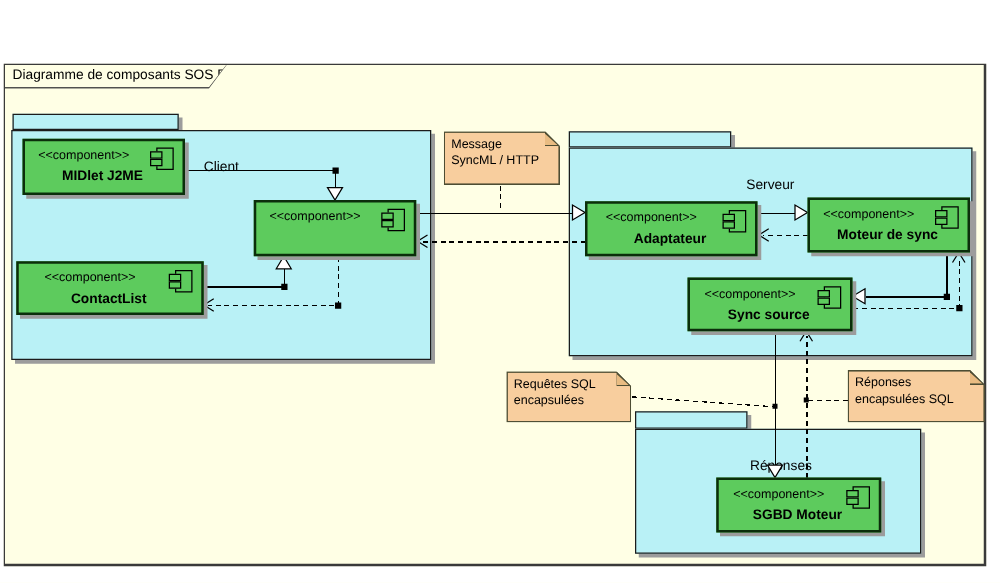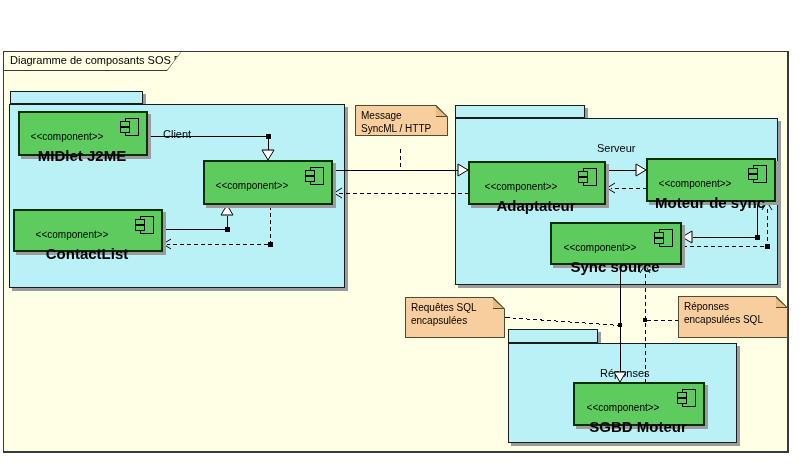--- a/index.html
+++ b/index.html
@@ -18,22 +18,22 @@
   
   .pkg-tab{position:absolute;background:#B9F1F6;border:1px solid #1c1c1c;box-sizing:border-box;
            box-shadow:3px 3px 0 #9c9c9c;}
   .pkg-body{position:absolute;background:#B9F1F6;border:1px solid #1c1c1c;box-sizing:border-box;
            box-shadow:3px 3px 0 #9c9c9c;}
   .pkg-label{position:absolute;font-size:11px;white-space:nowrap;margin-top:21px;}
 
   
   .comp{position:absolute;background:#5DCB5D;border:2px solid #0b2e0b;box-sizing:border-box;
         box-shadow:3px 3px 0 #9c9c9c;text-align:center;}
-  .comp .stereo{font-size:10px;margin-top:18px;padding-right:32px;}
-  .comp .cname{font-size:15px;font-weight:bold;margin-top:5px;padding-right:2px;white-space:nowrap;}
+  .comp .stereo{font-size:10px;margin-top:6px;padding-right:32px;}
+  .comp .cname{font-size:11px;font-weight:bold;margin-top:5px;padding-right:2px;white-space:nowrap;}
   .cicon{position:absolute;top:5px;right:7px;width:12px;height:16px;border:1px solid #000;
          background-color:#5DCB5D;}
   .cicon::before,.cicon::after{content:"";position:absolute;left:-6px;width:8px;height:4px;
          border:1px solid #000;background-color:#5DCB5D;}
   .cicon::before{top:2px;}
   .cicon::after{bottom:2px;}
 
   
   .note{position:absolute;}
   .note-bg{position:absolute;left:0;top:0;right:0;bottom:0;background:#4d4d33;
@@ -154,21 +154,21 @@
     <div class="stereo">&lt;&lt;component&gt;&gt;</div>
     <div class="cname">Sync source</div>
   </div>
 
   <div class="comp" style="left:573px;top:382px;width:132px;height:44px">
     <div class="cicon"></div>
     <div class="stereo">&lt;&lt;component&gt;&gt;</div>
     <div class="cname">SGBD Moteur</div>
   </div>
 
-  <div class="note" style="left:355px;top:105px;width:93px;height:31px">
+  <div class="note" style="left:355px;top:105px;width:93px;height:43px">
     <div class="note-bg"></div>
     <div class="fold"></div>
     <div class="note-text">
       <div>Message</div>
       <div>SyncML / HTTP</div>
     </div>
   </div>
 
   <div class="note" style="left:405px;top:297px;width:100px;height:41px">
     <div class="note-bg"></div>

